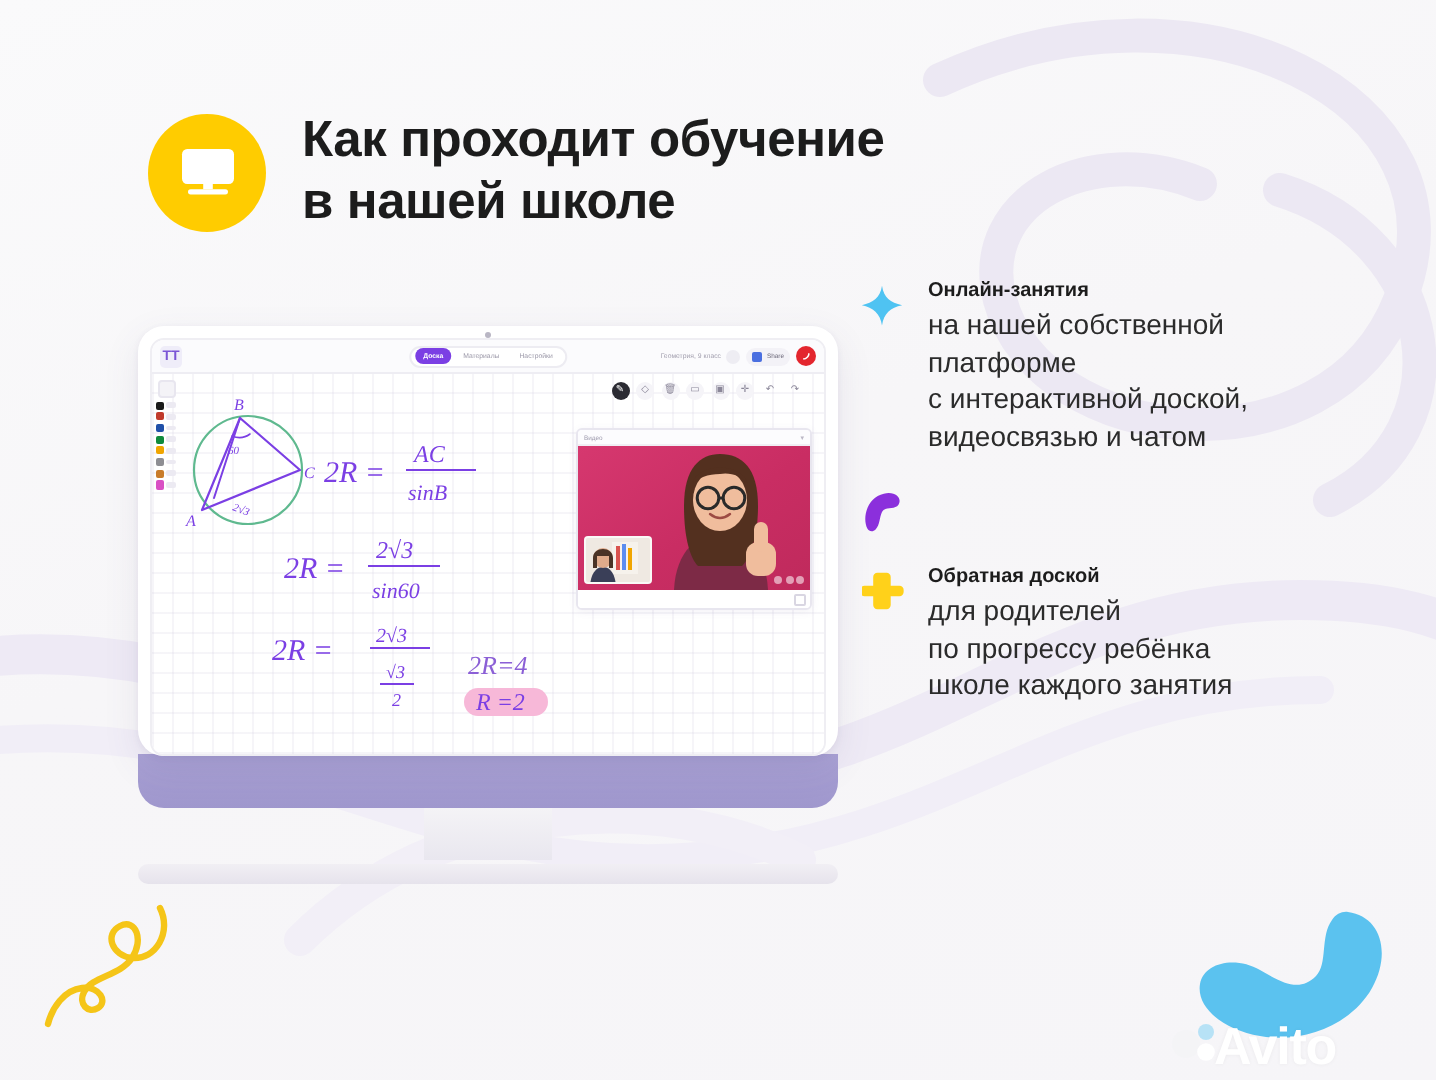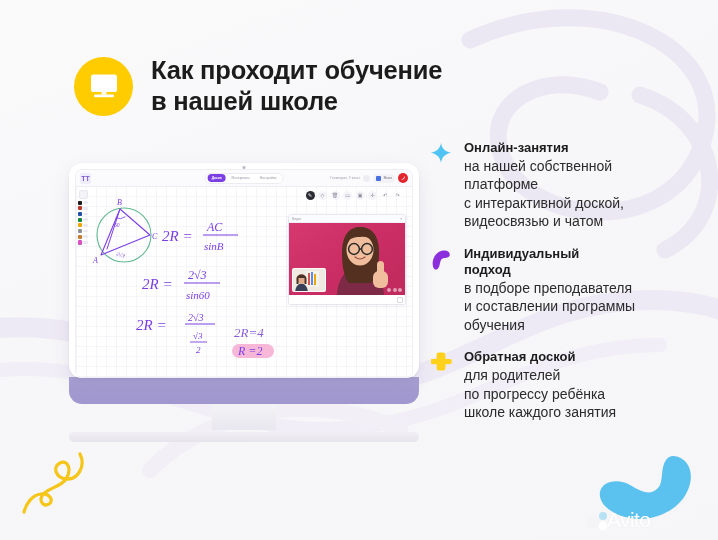--- a/index.html
+++ b/index.html
@@ -310,21 +310,21 @@
   .feature:last-child { margin-bottom: 0; }
   .feature-ico {
     width: 26px;
     flex: 0 0 26px;
     padding-top: 2px;
     display: flex;
     justify-content: center;
   }
   .feature-text { padding-top: 0; }
   .feature-title {
-    font-size: 13px;
+    font-size: 10px;
     font-weight: 700;
     color: #1c1c1c;
     line-height: 1.23;
     white-space: pre-line;
     margin-bottom: 1px;
   }
   .feature-body {
     font-size: 14px;
     font-weight: 400;
     color: #2b2b2b;
@@ -334,22 +334,22 @@
 
   
   .squiggle { position: absolute; left: 16px; top: 452px; }
 
   
   .avito-mark { position: absolute; left: 586px; top: 452px; }
   .avito-word {
     position: absolute;
     left: 607px;
     top: 508px;
-    font-size: 21px;
-    font-weight: 400;
+    font-size: 26px;
+    font-weight: 700;
     color: #ffffff;
     letter-spacing: -0.6px;
     text-shadow: 0 0 2px rgba(0,0,0,0.05);
   }
   .avito-dots { position: absolute; left: 586px; top: 508px; }
 </style>
 </head>
 <body>
 
 <div class="slide">
@@ -588,27 +588,20 @@
 видеосвязью и чатом</div>
       </div>
     </div>
 
     <div class="feature">
       <div class="feature-ico">
         <svg width="22" height="24" viewBox="0 0 24 26" aria-hidden="true">
           <path d="M4 22 C 1 16, 4 5, 13 3 C 20 1.5, 23 6, 21 9 C 19 12, 14 9.5, 12 13
                    C 10.5 16, 11 20, 8.5 22.5 C 7 24, 5 23.7, 4 22 Z" fill="#8b2fdc"></path>
         </svg>
-      </div>
-      <div class="feature-text">
-        <div class="feature-title">Индивидуальный
-подход</div>
-        <div class="feature-body">в подборе преподавателя
-и составлении программы
-обучения</div>
       </div>
     </div>
 
     <div class="feature">
       <div class="feature-ico">
         <svg width="21" height="21" viewBox="0 0 24 24" aria-hidden="true">
           <path d="M9.4 1.6 h5.2 a2.4 2.4 0 0 1 2.4 2.4 v5 h5 a2.4 2.4 0 0 1 2.4 2.4
                    v1.2 a2.4 2.4 0 0 1 -2.4 2.4 h-5 v5 a2.4 2.4 0 0 1 -2.4 2.4
                    h-5.2 a2.4 2.4 0 0 1 -2.4 -2.4 v-5 h-5 a2.4 2.4 0 0 1 -2.4 -2.4
                    v-1.2 a2.4 2.4 0 0 1 2.4 -2.4 h5 v-5 a2.4 2.4 0 0 1 2.4 -2.4 z" fill="#ffd11a" transform="translate(-0.6 0)"></path>

